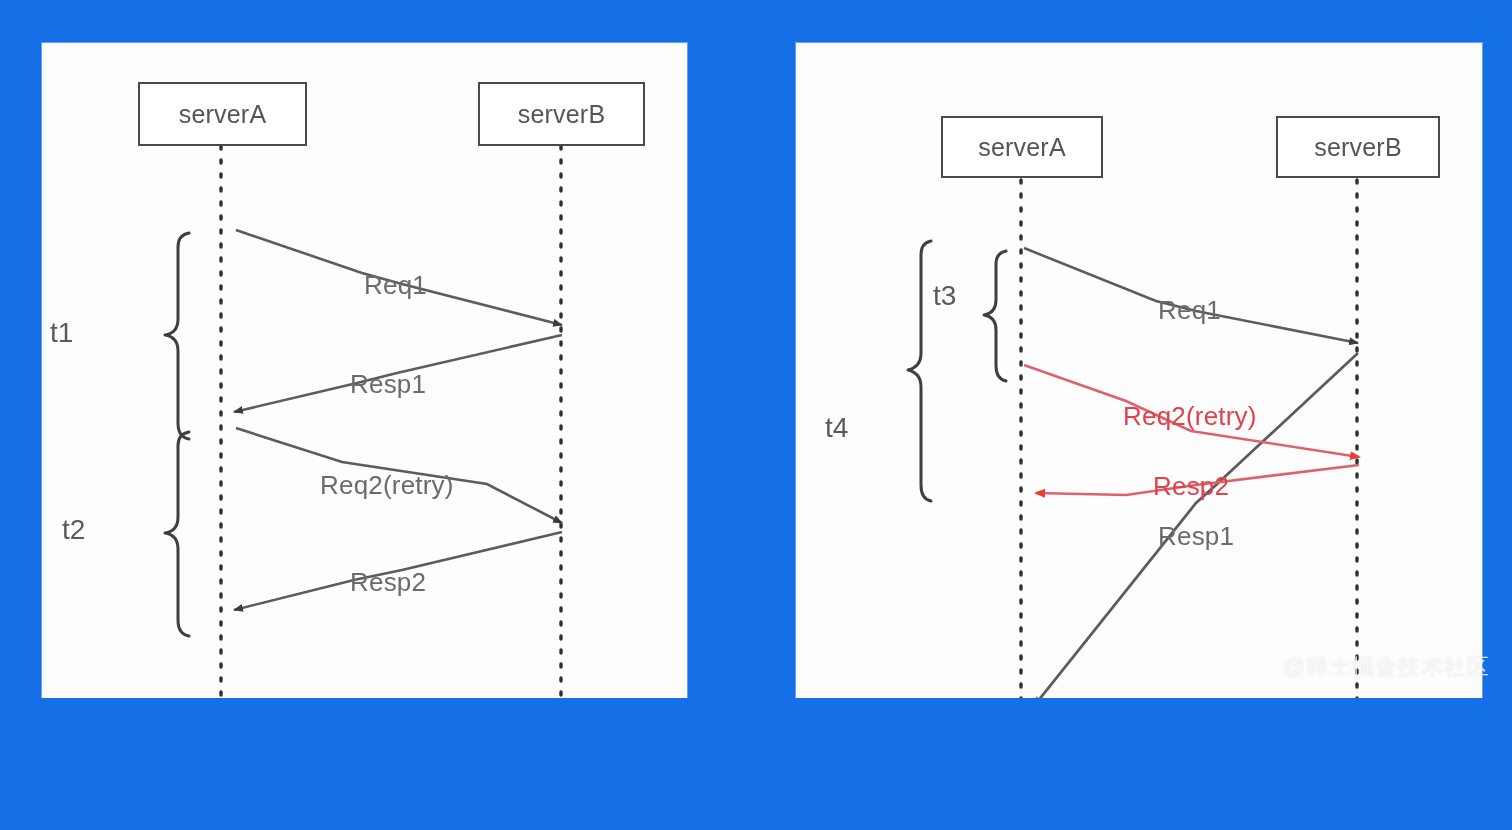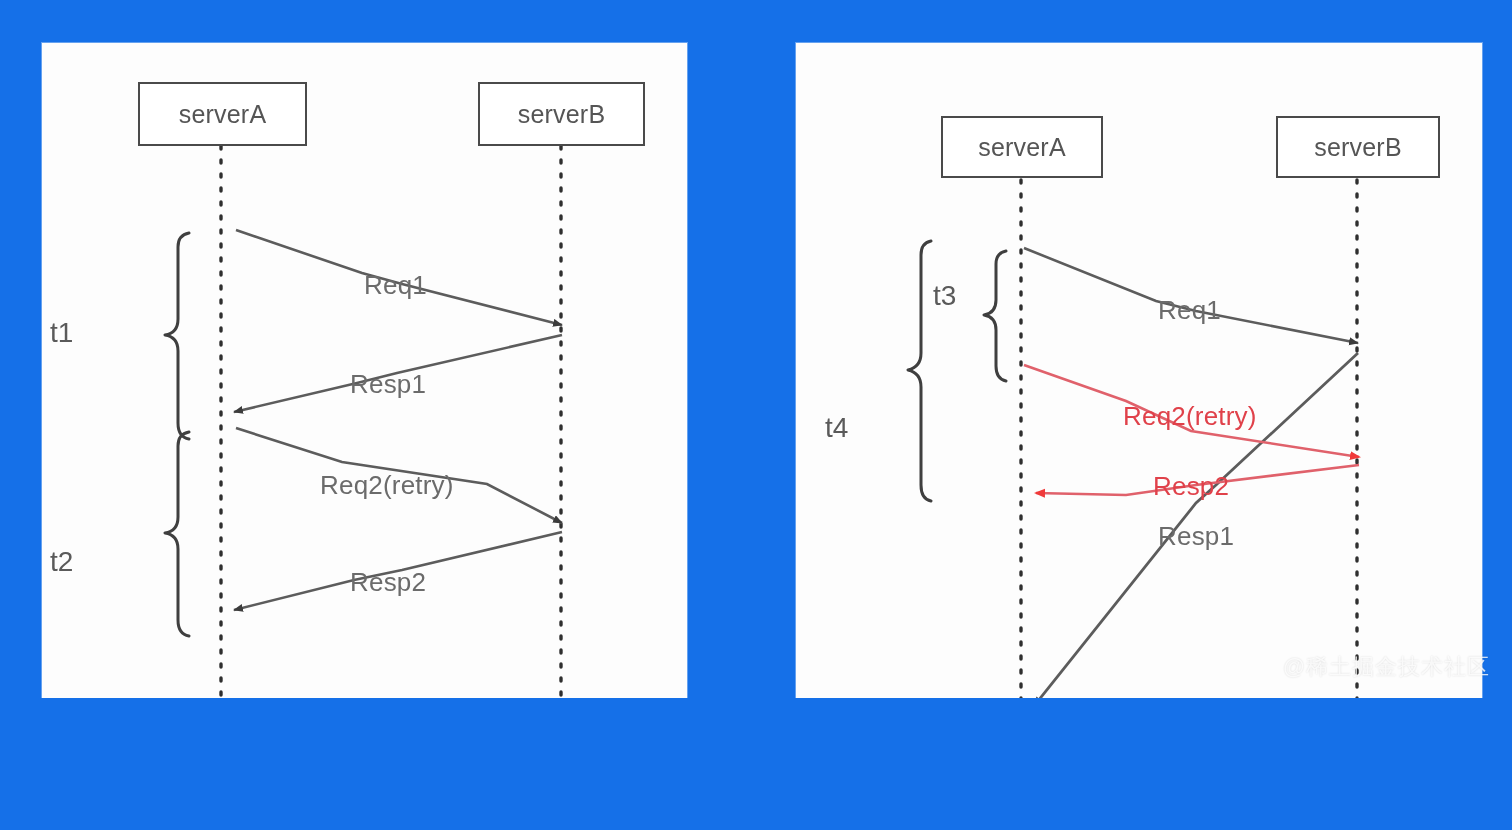--- a/index.html
+++ b/index.html
@@ -107,21 +107,21 @@
     <div class="node-box" style="left:436px; top:39px; width:167px; height:64px;">
       <span>serverB</span>
     </div>
 
     <span class="msg-label" style="left:322px; top:227px;">Req1</span>
     <span class="msg-label" style="left:308px; top:326px;">Resp1</span>
     <span class="msg-label" style="left:278px; top:427px;">Req2(retry)</span>
     <span class="msg-label" style="left:308px; top:524px;">Resp2</span>
 
     <span class="brace-label" style="left:8px; top:274px;">t1</span>
-    <span class="brace-label" style="left:8px; top:471px;margin-top:32px;">t2</span>
+    <span class="brace-label" style="left:20px; top:471px;">t2</span>
   </div>
 
   <div class="panel" id="panel-right">
 
     <svg class="svg-layer" viewBox="0 0 686 747" preserveAspectRatio="none">
       <defs>
         <marker id="arrowDarkR" markerWidth="12" markerHeight="12" refX="9" refY="4" orient="auto" markerUnits="userSpaceOnUse">
           <path d="M0,0 L10,4 L0,8 z" fill="#3c3c3c"></path>
         </marker>
         <marker id="arrowRedR" markerWidth="13" markerHeight="13" refX="9" refY="4.5" orient="auto" markerUnits="userSpaceOnUse">

